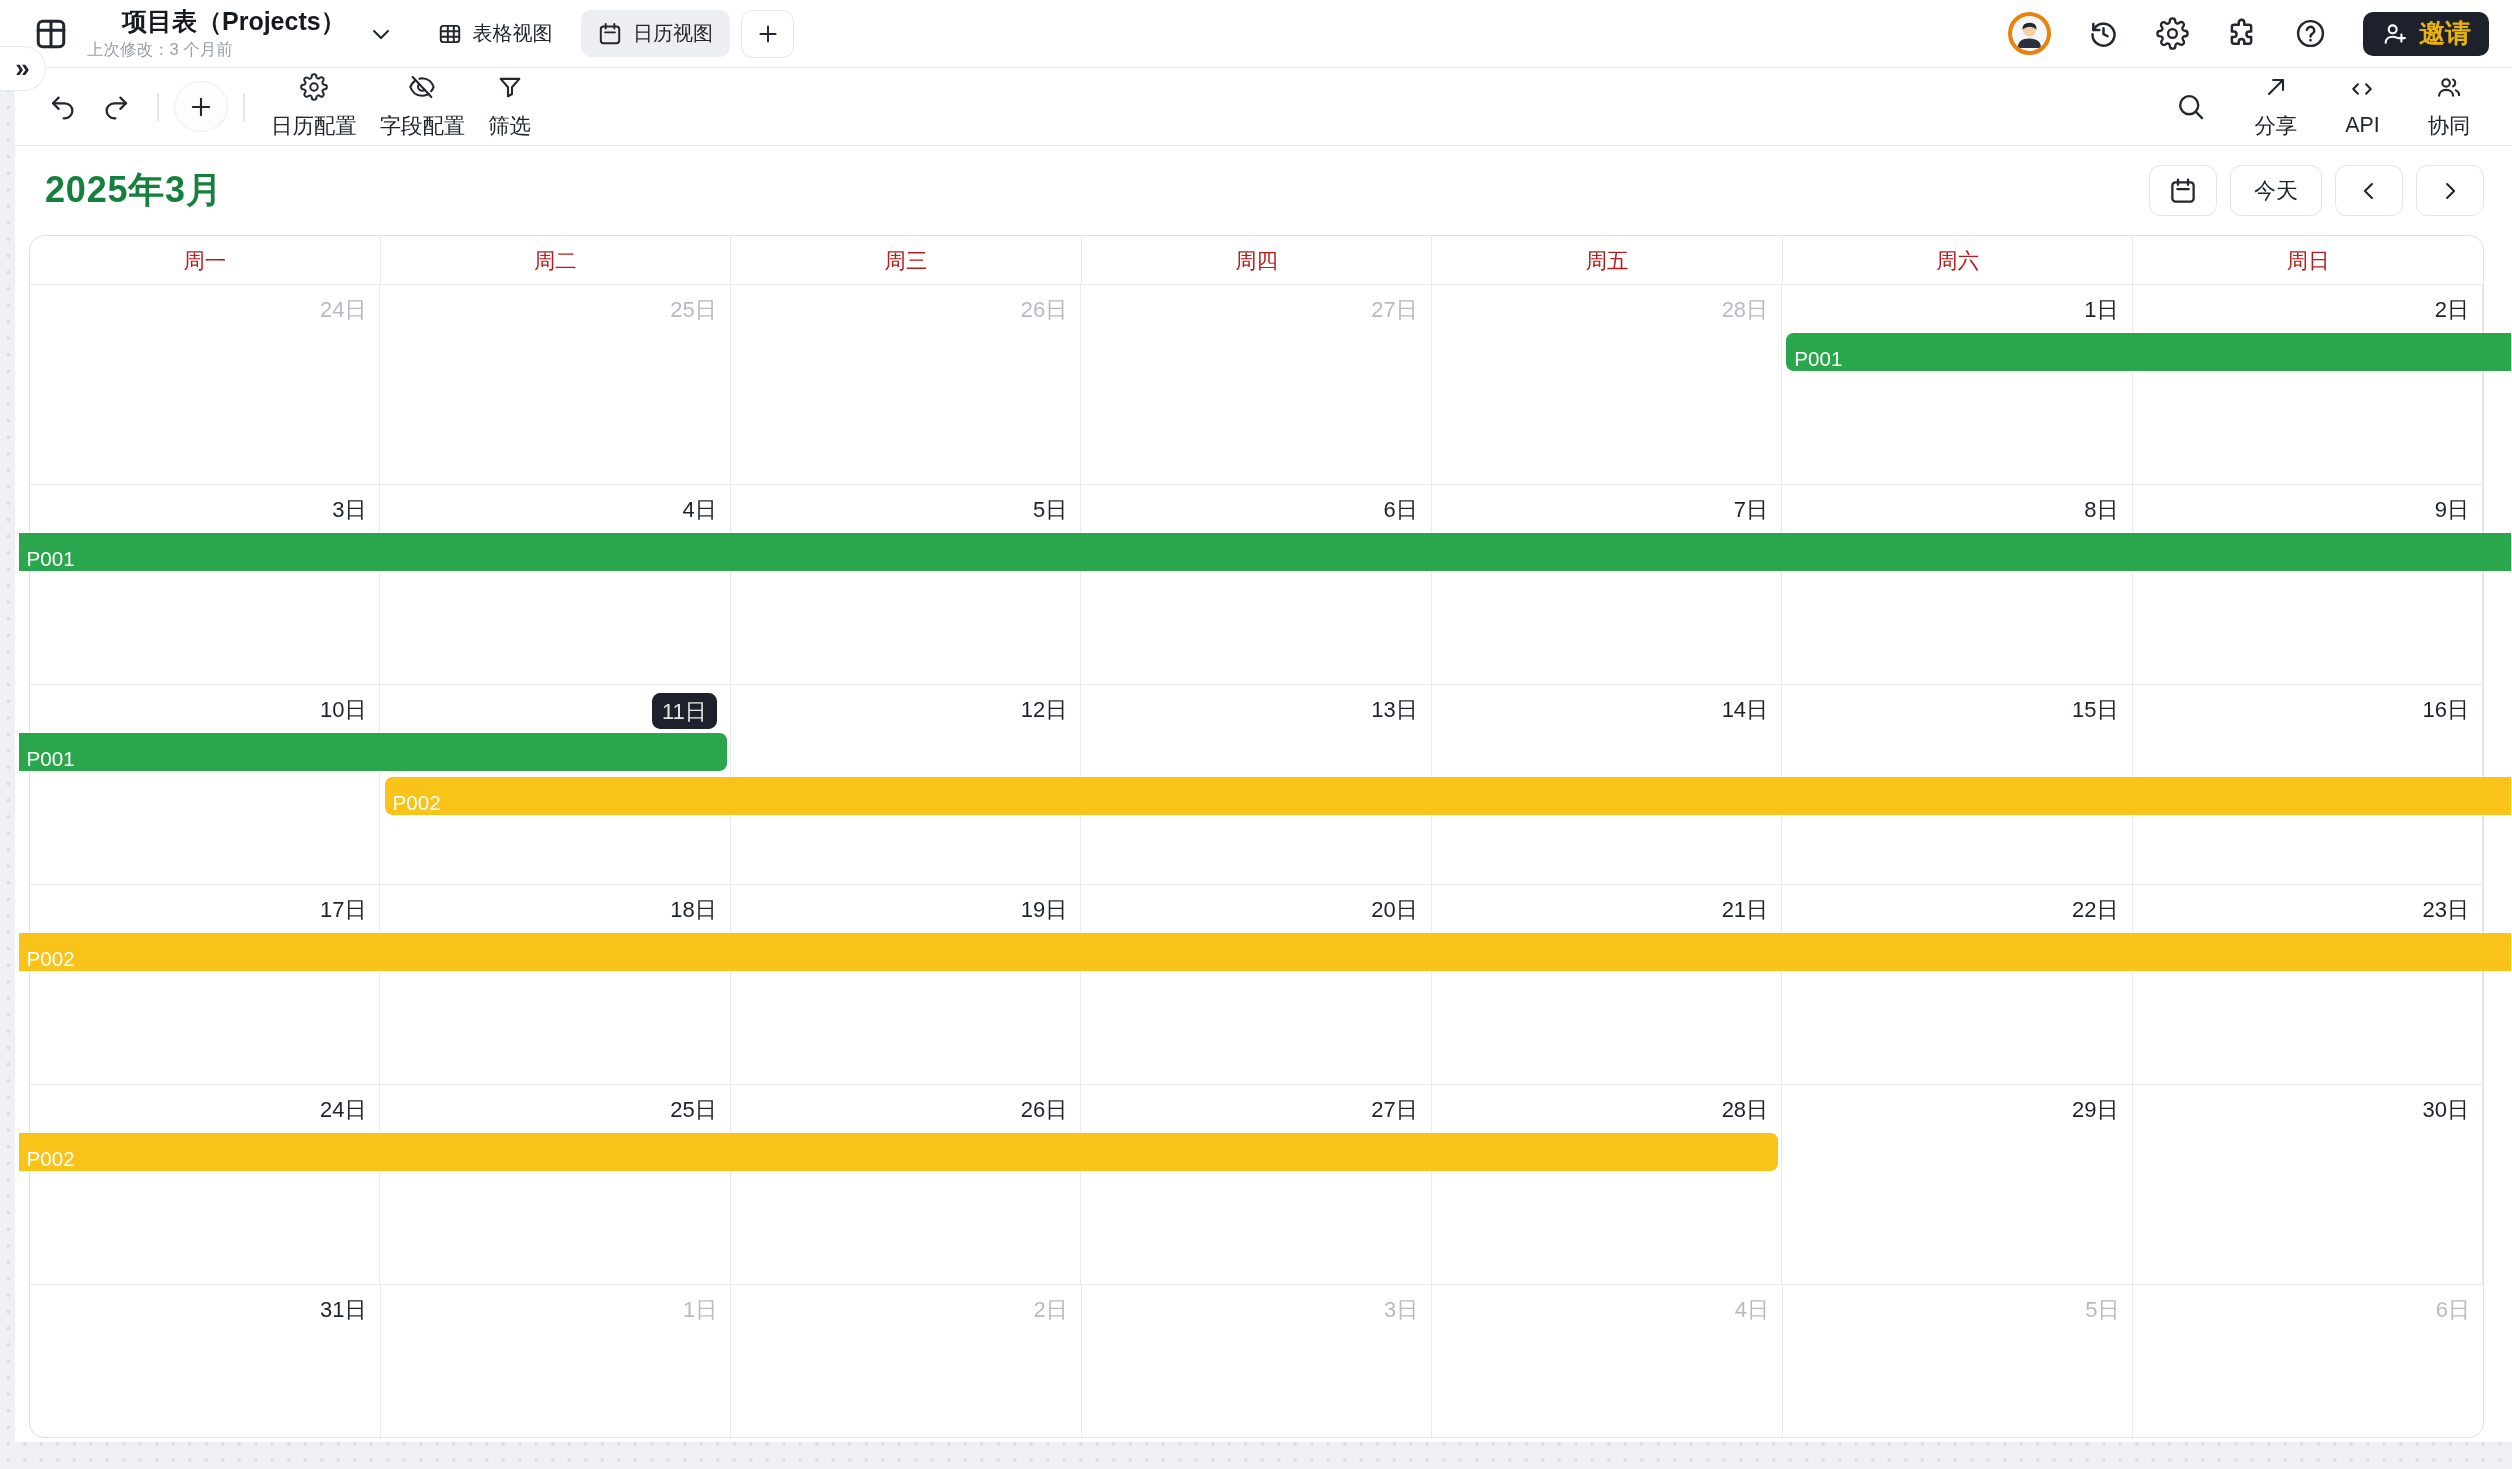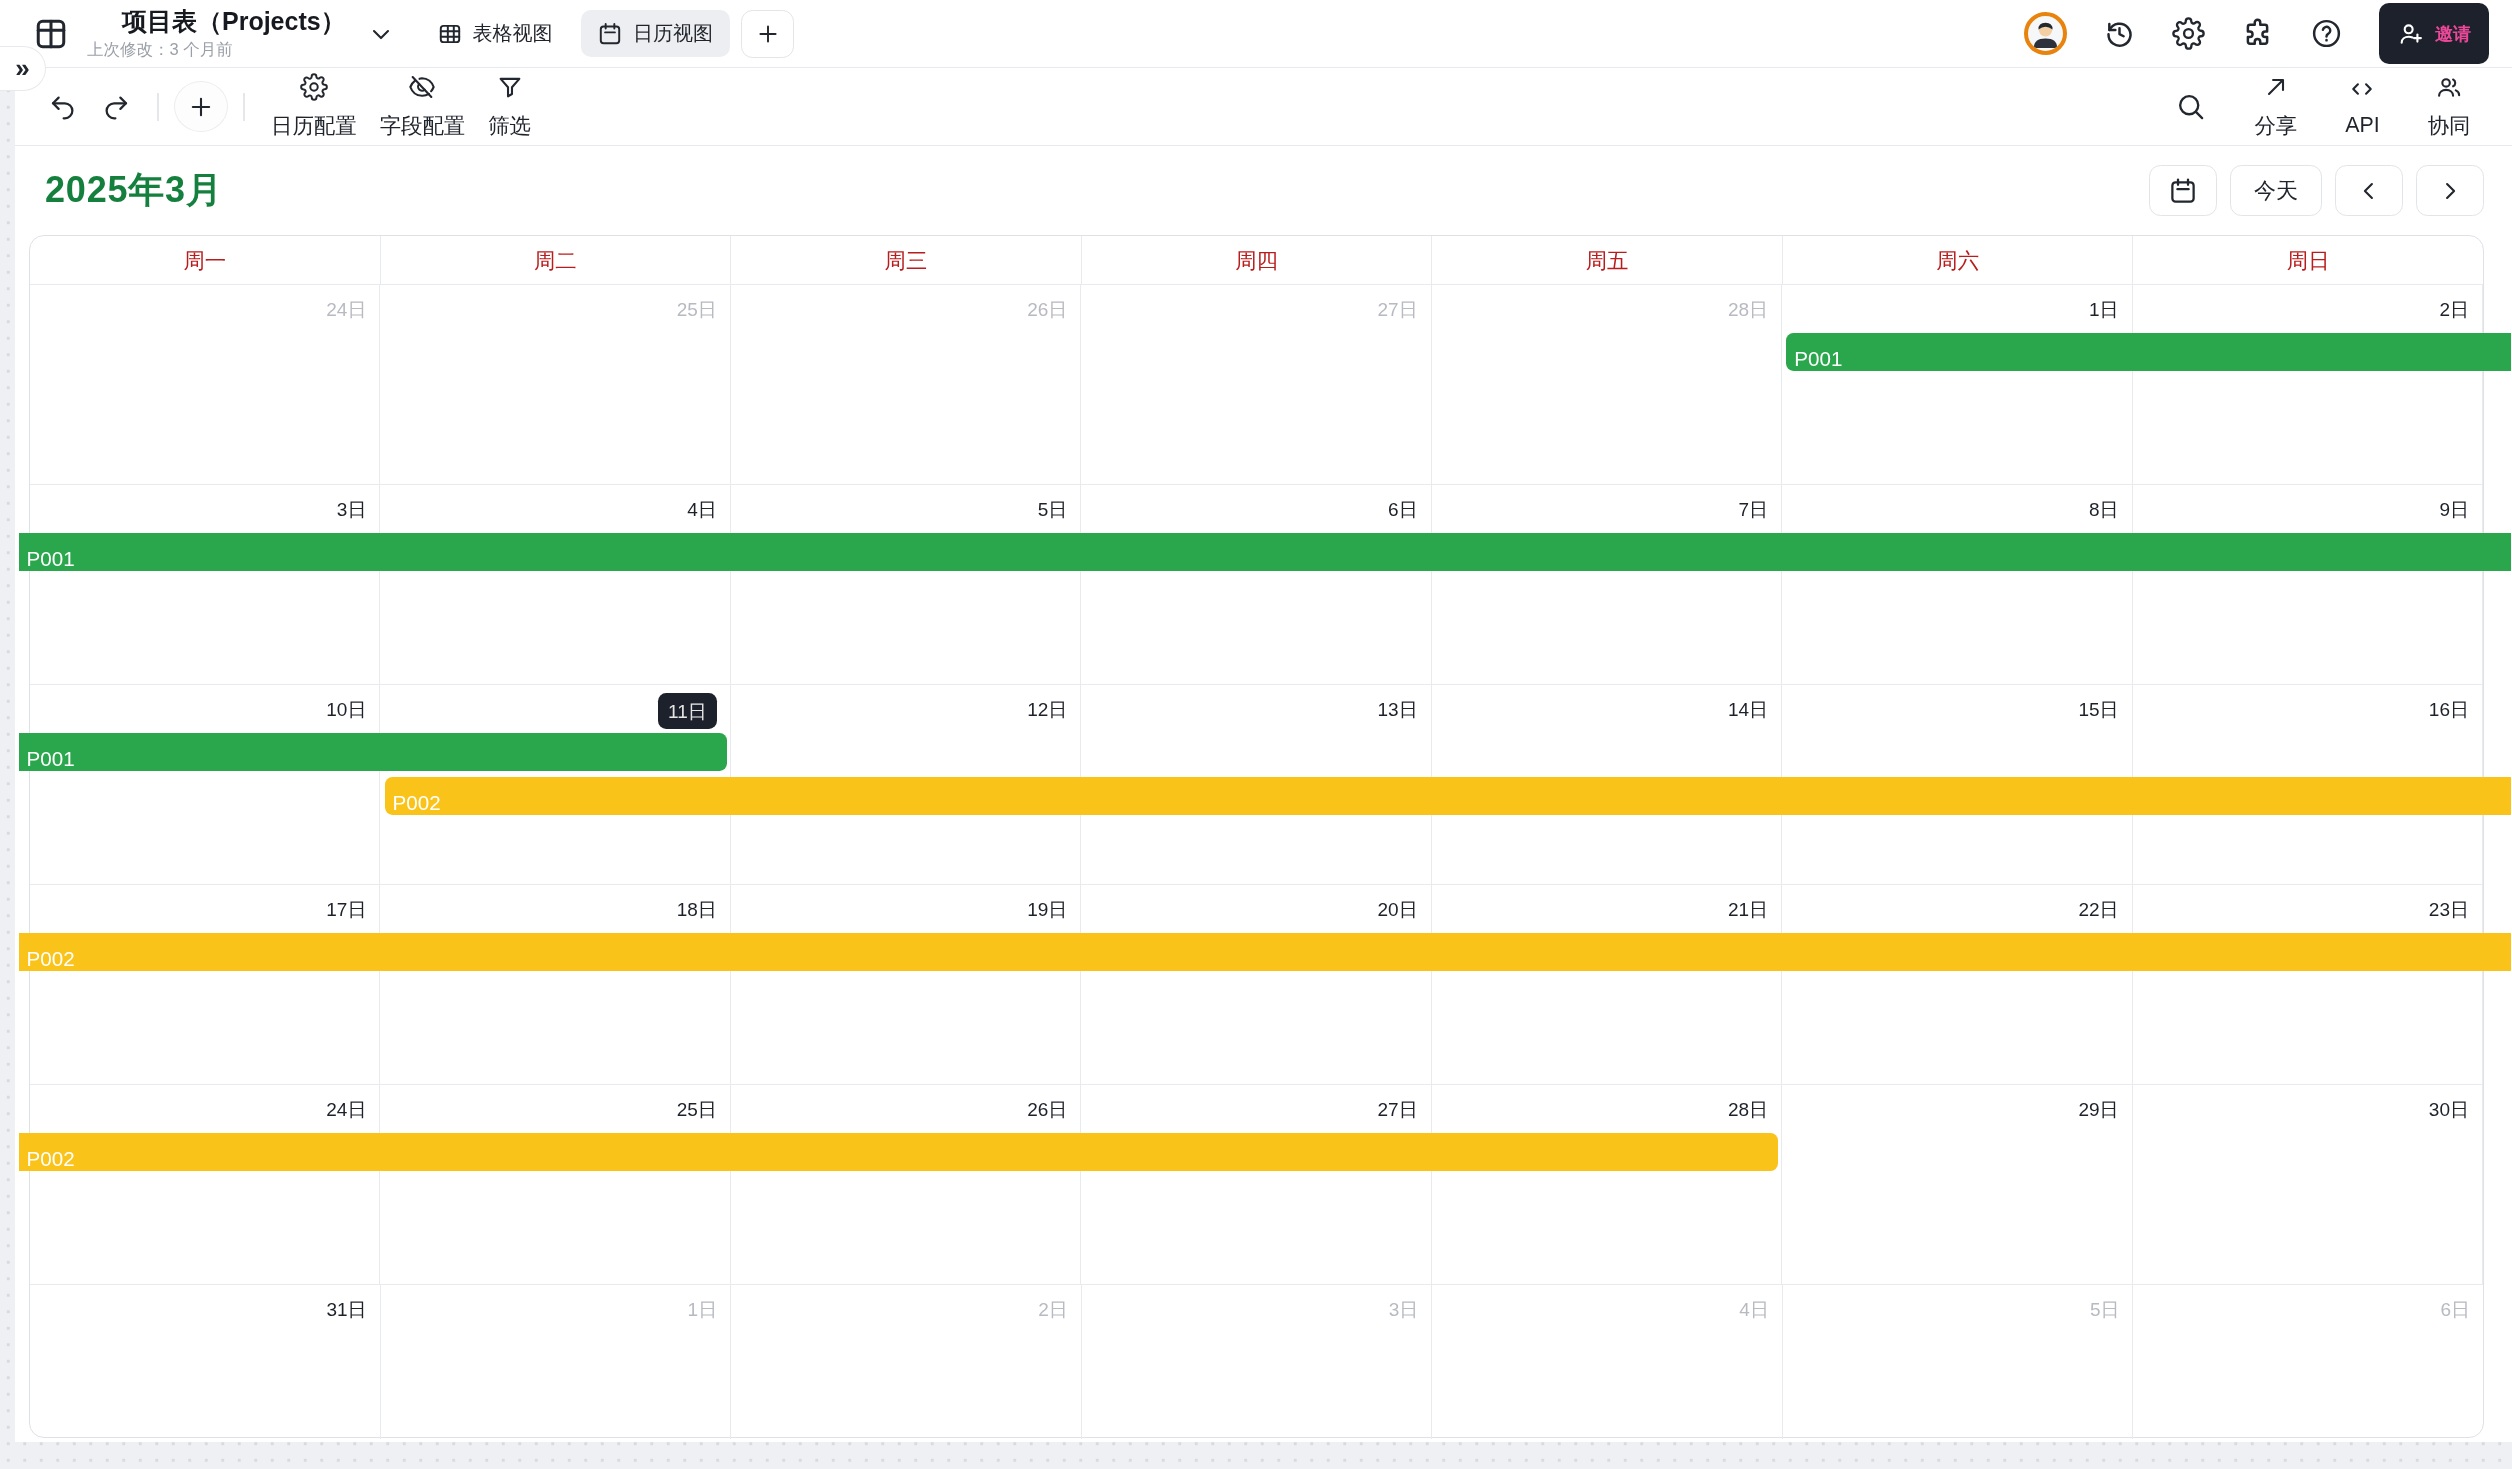--- a/index.html
+++ b/index.html
@@ -29,22 +29,22 @@
   .chev-down { margin:0 25px 0 21.4px; }
   .view-tabs { display:flex; align-items:center; gap:11.5px; }
   .view-tab { display:flex; align-items:center; gap:10px; font-size:20px; color:#1f232b;
     padding:10px 16.5px; border-radius:10px; cursor:pointer; }
   .view-tab.active { background:#edeef1; }
   .tab-add-btn { width:53px; height:48px; border:1.6px solid #e4e5e9; border-radius:11.5px;
     background:#fff; display:flex; align-items:center; justify-content:center; }
   .header-right { margin-left:auto; display:flex; align-items:center; gap:36px; }
   .avatar-wrap { width:43px; height:43px; border-radius:50%; border:4.1px solid #e8830d;
     overflow:hidden; background:#f6f7f8; display:flex; align-items:flex-end; justify-content:center; }
-  .invite-btn { display:flex; align-items:center; gap:10px; background:#1c212b; color:#ec4899;
-    font-size:18px; font-weight:600; height:61px; padding:0 18px; border-radius:10px; border:none; }
+  .invite-btn { display:flex; align-items:center; gap:10px; background:#1c212b; color:#eab308;
+    font-size:26px; font-weight:600; height:44px; padding:0 18px; border-radius:10px; border:none; }
   .invite-btn .ic { stroke:#ffffff; }
 
   
   .flap {
     position:absolute; left:0; top:46px; width:46px; height:45px; z-index:5;
     background:#fff; border:1.6px solid #e8e9ec; border-left:none;
     border-radius:0 25px 25px 0; display:flex; align-items:center; justify-content:center;
     font-size:26px; font-weight:700; color:#22262e;
   }
 
@@ -74,21 +74,21 @@
     border:1.6px solid #dfe1e6; border-radius:15px; background:#fff; position:relative; }
   .weekday-row { display:flex; height:49px; border-bottom:1.6px solid #e9eaed; }
   .weekday-cell { flex:1; display:flex; align-items:center; justify-content:center;
     font-size:21.4px; color:#b91c1c; border-right:1.6px solid #e9eaed; }
   .weekday-cell:last-child { border-right:none; }
   .week-row { position:relative; display:flex; height:200px; border-bottom:1.6px solid #e9eaed; }
   .week-row:last-child { border-bottom:none; height:154px; overflow:hidden; }
   .day-cell { flex:1; border-right:1.6px solid #e9eaed; display:flex; justify-content:flex-end;
     align-items:flex-start; padding:8.2px 13px; }
   .day-cell:last-child { border-right:none; }
-  .date-label { font-size:19px; font-weight:500; color:#1d2129; line-height:33px; }
+  .date-label { font-size:22px; font-weight:500; color:#1d2129; line-height:33px; }
   .date-label.muted { color:#b7bac1; font-weight:400; }
   .date-label.today { background:#1d212b; color:#e5e5e5; padding:1.6px 10px; border-radius:8.2px; line-height:33px; }
   .event-bar { position:absolute; height:38px; display:flex; align-items:flex-end;
     color:#fff; font-size:20.6px; font-weight:500; padding-left:8px; white-space:nowrap; z-index:2; }
 
   .bottom-gutter { position:absolute; left:0; bottom:0; width:2512px; height:28px; }
 </style>
 </head>
 <body>
 

